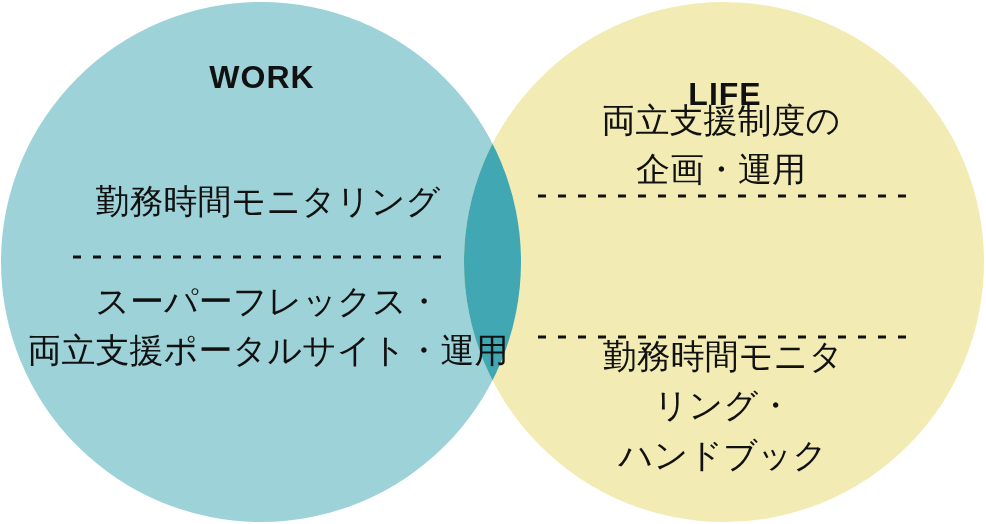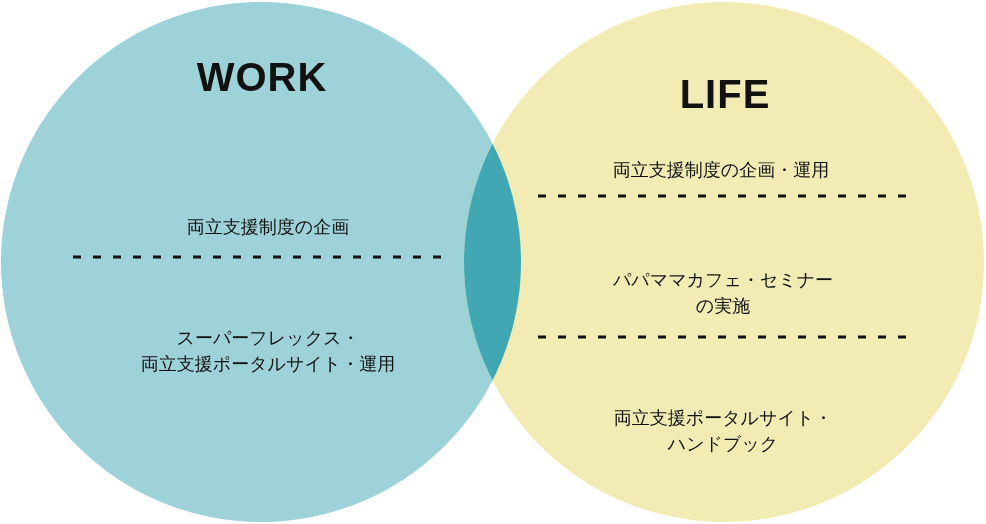--- a/index.html
+++ b/index.html
@@ -21,30 +21,29 @@
     top: 0;
   }
   .txt {
     position: absolute;
     transform: translate(-50%, -50%);
     text-align: center;
     white-space: pre-line;
     color: #111111;
   }
   .circle-title {
-    font-size: 40px;
+    font-size: 32px;
     font-weight: 800;
     letter-spacing: 1px;
     line-height: 1;
   }
   .item {
-    font-size: 18px;
+    font-size: 34px;
     font-weight: 500;
     line-height: 1.45;
-    margin-top: 25px;
   }
   .divider {
     position: absolute;
     transform: translate(-50%, -50%);
     height: 3px;
     background: repeating-linear-gradient(90deg,
       #111111 0, #111111 8px,
       transparent 8px, transparent 20px);
   }
   .divider-work { left: 260px; top: 257px; width: 374px; }
@@ -72,32 +71,30 @@
     </defs>
     <circle cx="261" cy="262" r="260" fill="#9dd2d8"></circle>
     <circle cx="724" cy="262" r="260" fill="#f2ecb4"></circle>
     <circle cx="724" cy="262" r="260" clip-path="url(#clip-work)" fill="#41a7b2"></circle>
   </svg>
 
   <div class="txt circle-title work-title">WORK</div>
 
   <div class="txt circle-title life-title">LIFE</div>
 
-  <div class="txt item work-item-1">両立支援制度の企画</div>
+  <div class="txt item work-item-1">勤務時間モニタリング</div>
 
   <div class="divider divider-work"></div>
 
   <div class="txt item work-item-2">スーパーフレックス・
 両立支援ポータルサイト・運用</div>
 
   <div class="txt item life-item-1">両立支援制度の企画・運用</div>
 
   <div class="divider divider-life-1"></div>
 
-  <div class="txt item life-item-2">パパママカフェ・セミナー
-の実施</div>
 
   <div class="divider divider-life-2"></div>
 
-  <div class="txt item life-item-3">両立支援ポータルサイト・
+  <div class="txt item life-item-3">勤務時間モニタリング・
 ハンドブック</div>
 
 </div>
 
 </body></html>

